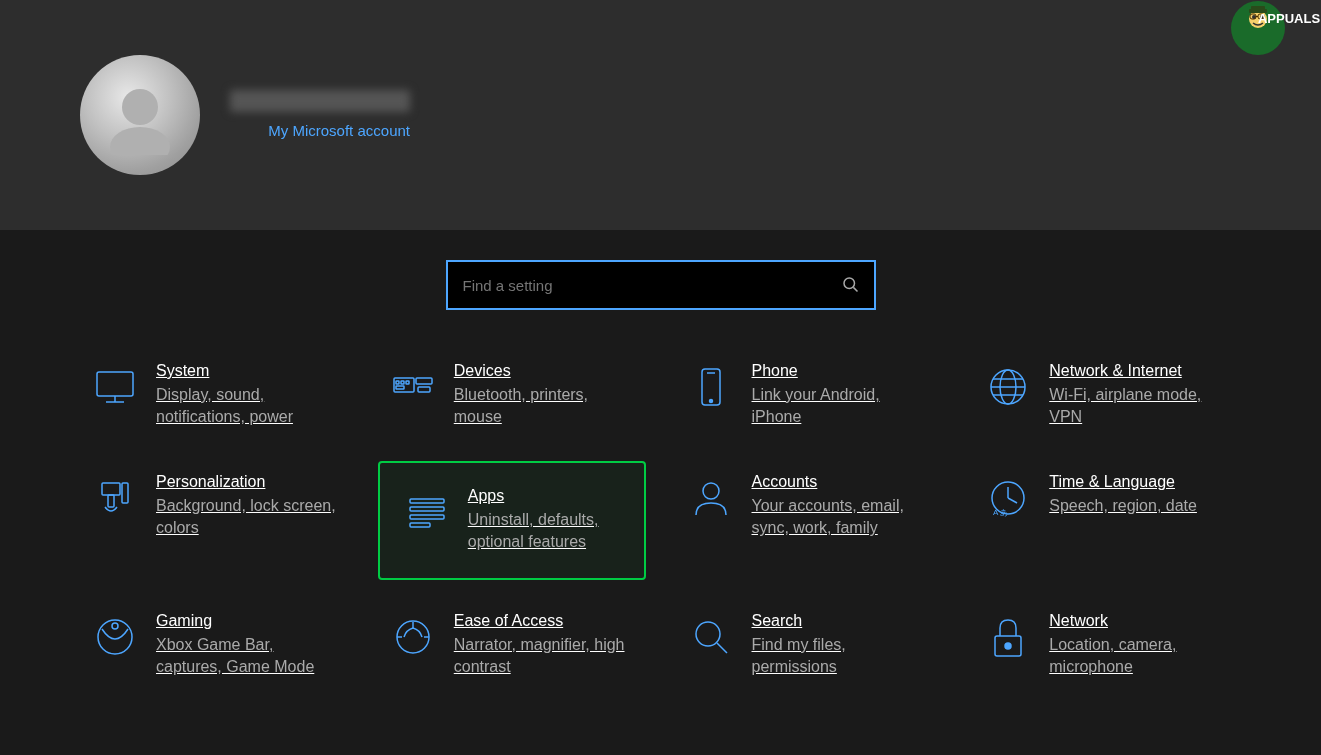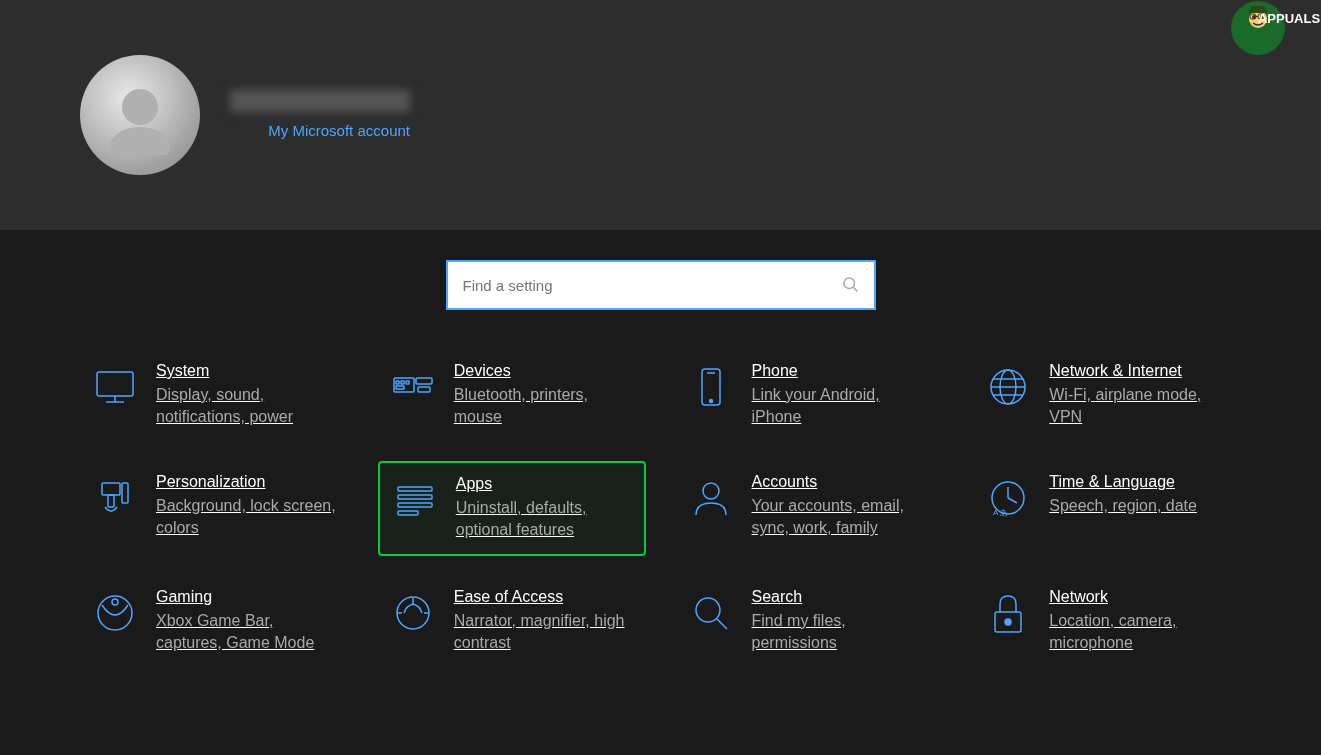--- a/index.html
+++ b/index.html
@@ -70,21 +70,21 @@
 
     
     .search-container {
       display: flex;
       justify-content: center;
       margin-bottom: 40px;
     }
     .search-box {
       width: 430px;
       height: 50px;
-      background: #ffffff;
+      background: #000000;
       border: 2px solid #4da6ff;
       display: flex;
       align-items: center;
       padding: 0 15px;
     }
     .search-input {
       flex: 1;
       background: transparent;
       border: none;
       outline: none;
@@ -110,21 +110,21 @@
       align-items: flex-start;
       gap: 18px;
       padding: 10px;
       cursor: pointer;
       border-radius: 4px;
       border: 2px solid transparent;
     }
     .setting-item.highlighted {
       border: 2px solid #00cc44;
       background: rgba(0, 204, 68, 0.05);
-      padding: 12px;
+      padding: 24px;
     }
     .setting-icon {
       color: #4da6ff;
       flex-shrink: 0;
       margin-top: 2px;
     }
     .setting-icon svg {
       width: 46px;
       height: 46px;
       fill: none;

